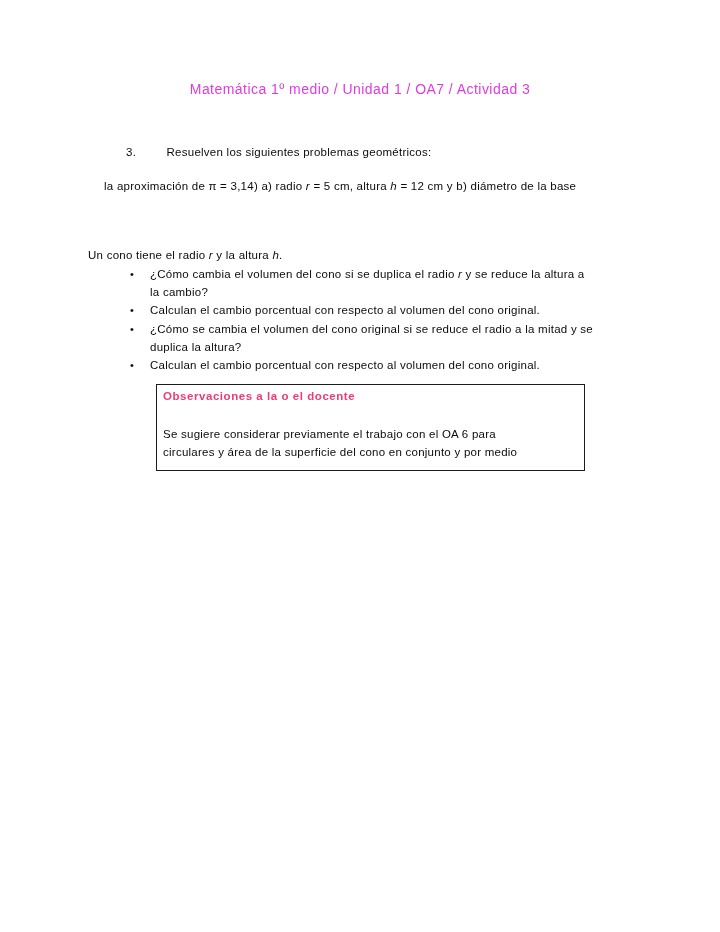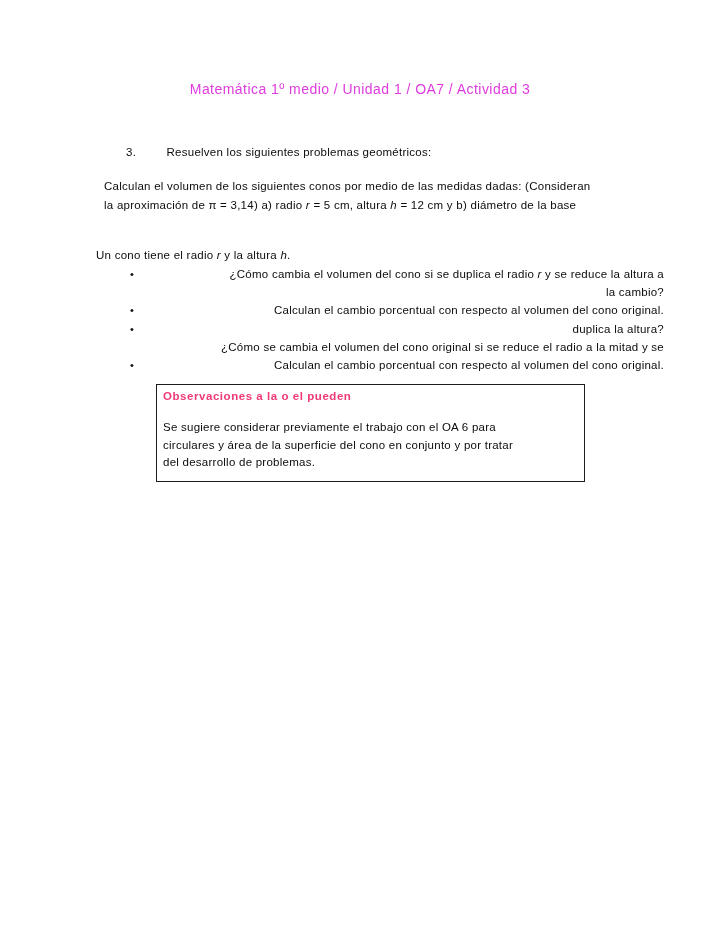--- a/index.html
+++ b/index.html
@@ -29,95 +29,93 @@
     white-space: nowrap;
   }
   .section-num { display: inline-block; }
   .section-text { display: inline-block; margin-left: 27px; }
   .para {
     position: absolute; left: 104px; top: 177px; width: 540px;
     font-size: 11.5px; letter-spacing: 0.25px;
   }
   .para .ln { line-height: 18.8px; white-space: nowrap; }
   .cone-intro {
-    position: absolute; left: 96px; top: 246px;
+    position: absolute; left: 88px; top: 246px;
     font-size: 11.5px; letter-spacing: 0.25px;
     line-height: 18px; white-space: nowrap; text-align: center;
   }
   .bullets {
     position: absolute; left: 104px; top: 265px; width: 560px;
     list-style: none;
     font-size: 11.5px; letter-spacing: 0.25px;
   }
   .bullet { position: relative; padding-left: 46px; }
   .bullet .marker {
     position: absolute; left: 26px; top: 0;
     line-height: 18.2px; font-size: 11px;
   }
-  .bullet .ln { line-height: 18.2px; white-space: nowrap; text-align: right; }
+  .bullet .ln { line-height: 18.2px; white-space: nowrap; }
   .note-box {
     position: absolute; left: 156px; top: 384px; width: 429px;
     border: 1.5px solid var(--box-border, #1c1c1c);
     background: #ffffff;
     padding: 4px 7px 9px 6px;
   }
   .note-title {
     color: var(--note-title, #ee3a76);
     font-weight: 700;
     font-size: 11.5px;
     letter-spacing: 0.55px;
     line-height: 14px;
     white-space: nowrap;
   }
-  .note-body { margin-top: 16px; font-size: 11.5px; letter-spacing: 0.25px; }
+  .note-body { margin-top: 23px; font-size: 11.5px; letter-spacing: 0.25px; }
   .note-body .ln { line-height: 17.5px; white-space: nowrap; }
   i { font-style: italic; }
 </style>
 </head>
 <body>
 
 <div class="page">
 
   <div class="doc-title">Matemática 1º medio / Unidad 1 / OA7 / Actividad 3</div>
 
   <div class="section-line">
     <span class="section-num">3.</span>
     <span class="section-text">Resuelven los siguientes problemas geométricos:</span>
   </div>
 
   <div class="para">
-    <div class="ln">Calculan el volumen de los siguientes conos por medio de las medidas dadas: (Consideran</div>
     <div class="ln">la aproximación de π = 3,14) a) radio <i>r</i> = 5 cm, altura <i>h</i> = 12 cm y b) diámetro de la base</div>
   </div>
 
   <div class="cone-intro">Un cono tiene el radio <i>r</i> y la altura <i>h</i>.</div>
 
   <ul class="bullets">
     <li class="bullet">
       <span class="marker">•</span>
       <div class="ln">¿Cómo cambia el volumen del cono si se duplica el radio <i>r</i> y se reduce la altura a</div>
       <div class="ln">la cambio?</div>
     </li>
     <li class="bullet">
       <span class="marker">•</span>
       <div class="ln">Calculan el cambio porcentual con respecto al volumen del cono original.</div>
     </li>
     <li class="bullet">
       <span class="marker">•</span>
+      <div class="ln">¿Cómo se cambia el volumen del cono original si se reduce el radio a la mitad y se</div>
       <div class="ln">duplica la altura?</div>
-      <div class="ln">¿Cómo se cambia el volumen del cono original si se reduce el radio a la mitad y se</div>
     </li>
     <li class="bullet">
       <span class="marker">•</span>
       <div class="ln">Calculan el cambio porcentual con respecto al volumen del cono original.</div>
     </li>
   </ul>
 
   <div class="note-box">
-    <div class="note-title">Observaciones a la o el pueden</div>
+    <div class="note-title">Observaciones a la o el docente</div>
     <div class="note-body">
       <div class="ln">Se sugiere considerar previamente el trabajo con el OA 6 para</div>
-      <div class="ln">circulares y área de la superficie del cono en conjunto y por tratar</div>
-      <div class="ln">del desarrollo de problemas.</div>
+      <div class="ln">circulares y área de la superficie del cono en conjunto y por medio</div>
     </div>
   </div>
 
 </div>
 
 </body></html>

